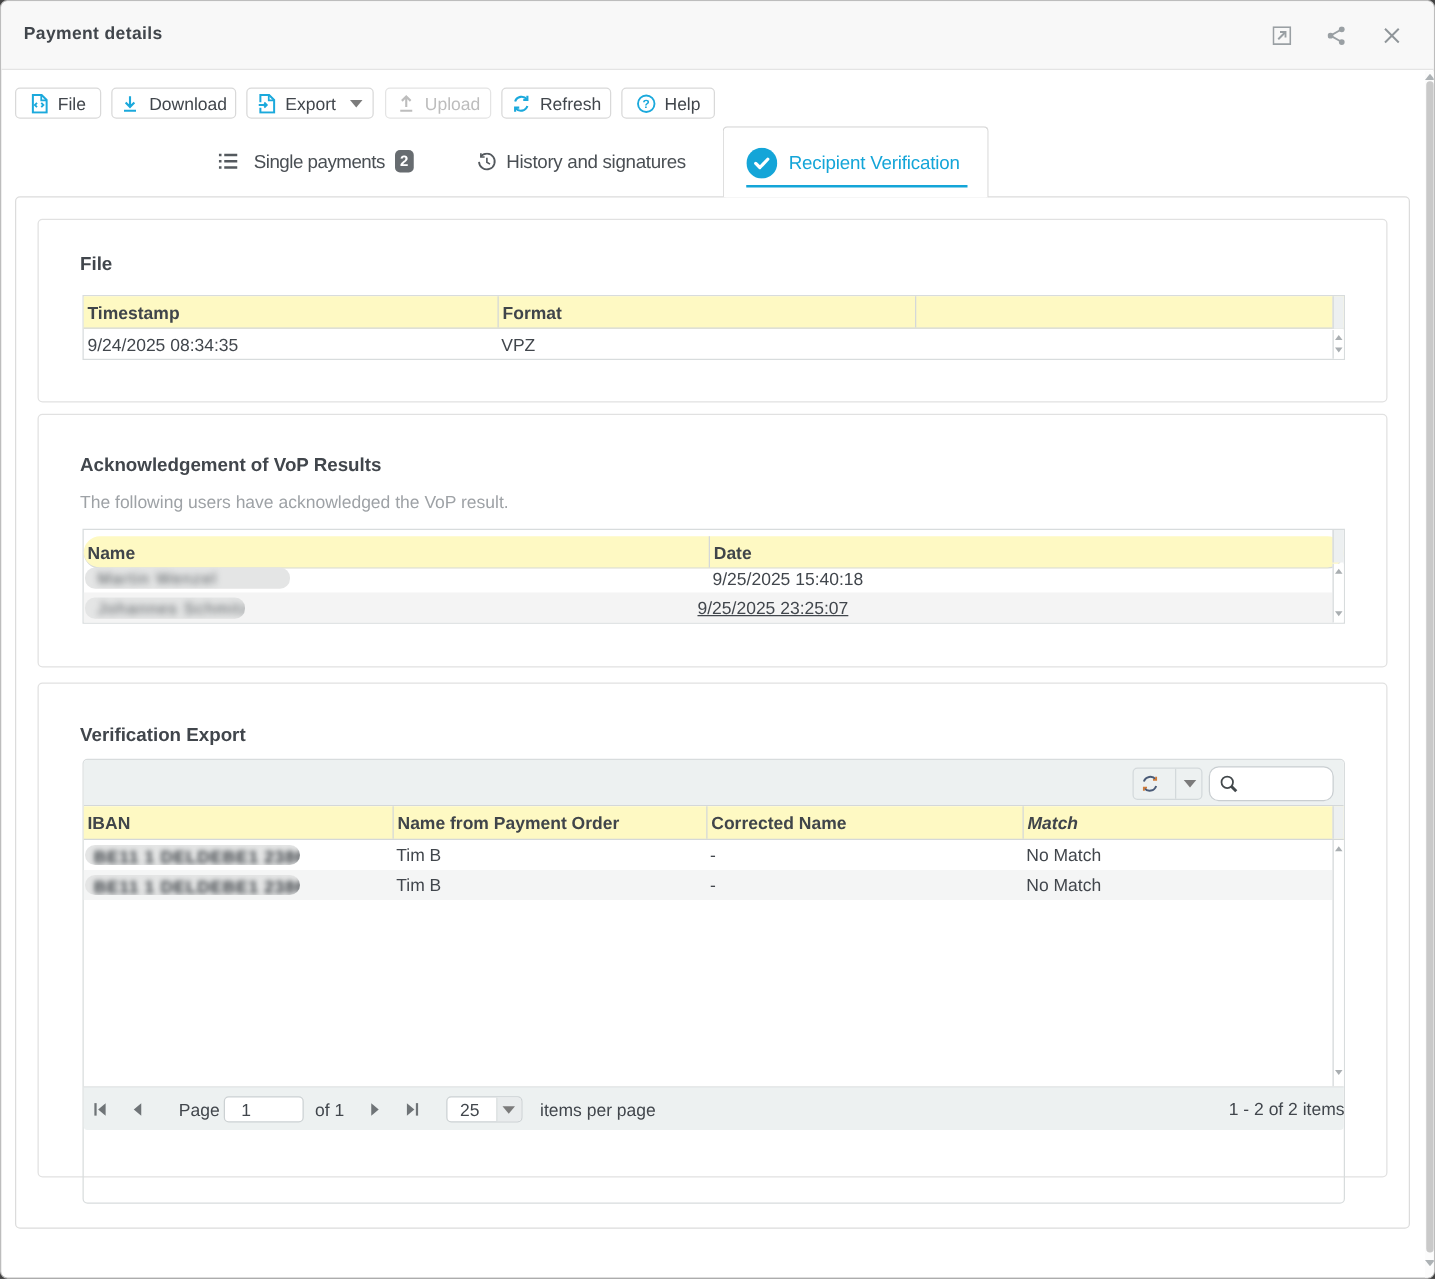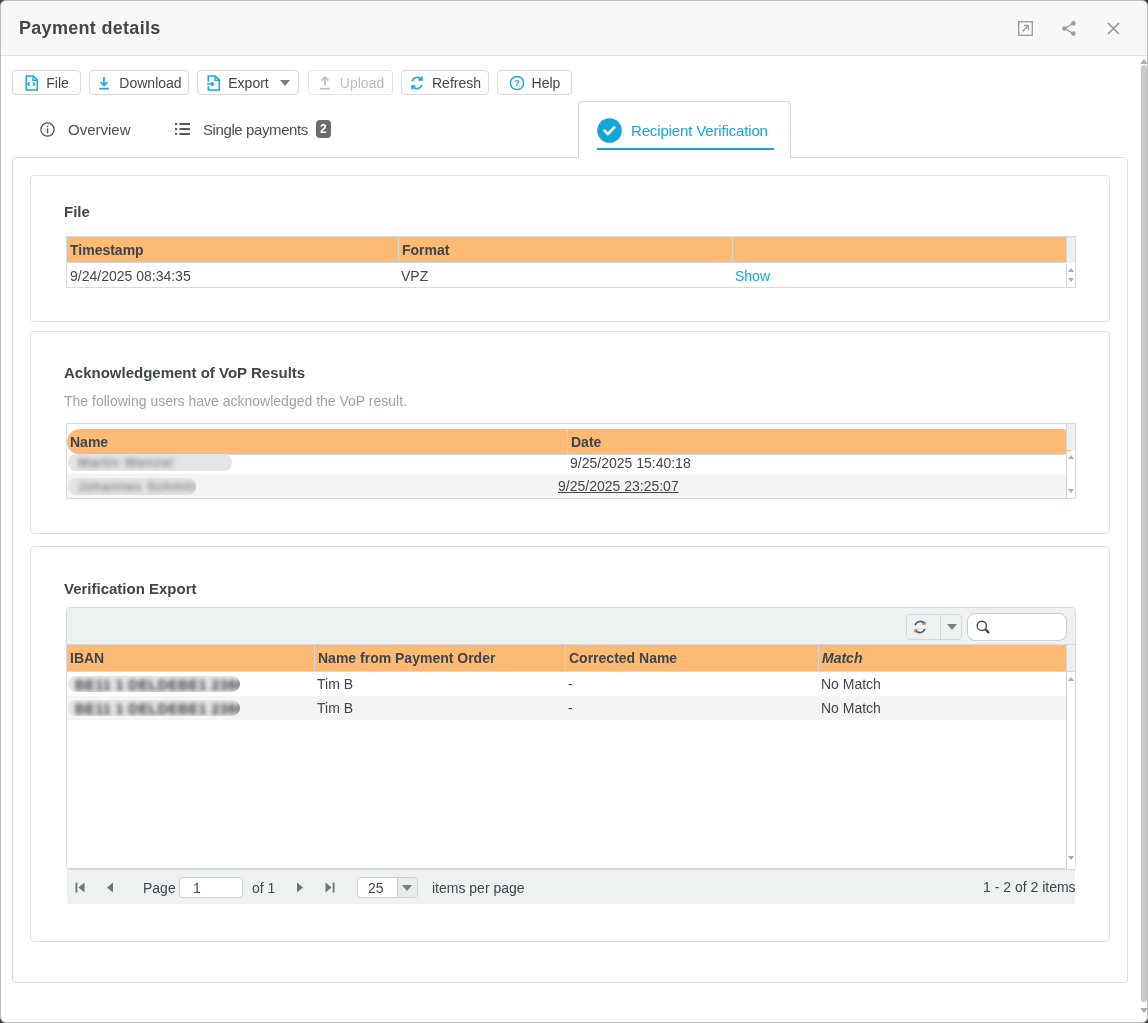--- a/index.html
+++ b/index.html
@@ -3,21 +3,21 @@
 <meta charset="utf-8">
 <style>
   * { margin:0; padding:0; box-sizing:border-box; }
   html,body { width:1148px; height:1023px; overflow:hidden; background:#434343;
     font-family:"Liberation Sans", sans-serif; font-size:14px; color:#41464c; }
   .abs { position:absolute; }
   #dialog { position:absolute; left:0; top:0; width:1148px; height:1023px;
     background:#fff; border:1px solid #bdbdbd; border-radius:6px; overflow:hidden; }
   #titlebar { position:absolute; left:0; top:0; width:100%; height:55px;
     background:#f8f8f8; border-bottom:1px solid #e4e4e4; }
-  #title { position:absolute; left:18px; top:17px; font-size:18px; font-weight:bold;
+  #title { position:absolute; left:18px; top:17px; font-size:14px; font-weight:bold;
     color:#41464c; letter-spacing:.3px; }
   .btn { position:absolute; top:69px; height:25px; background:#fff;
     border:1px solid #d9d9d9; border-radius:4px; display:flex; align-items:center;
     justify-content:center; gap:7px; font-size:14px; color:#41464c; }
   .btn.disabled { border-color:#e4e4e4; color:#bdbdbd; }
   
   .tab { position:absolute; top:100px; height:56px; display:flex; align-items:center;
     gap:13px; font-size:15px; color:#4a4f54; }
   #activetab { position:absolute; left:577px; top:100px; width:213px; height:57px;
     background:#fff; border:1px solid #d5d5d5; border-bottom:none;
@@ -25,21 +25,21 @@
   #activetab .inner { position:absolute; left:18px; top:0; height:57px; display:flex;
     align-items:center; gap:9px; font-size:15px; color:#14a5d8; }
   #activeunderline { position:absolute; left:18px; top:46px; width:177px; height:2px;
     background:#14a5d8; }
   #contentpanel { position:absolute; left:11px; top:156px; width:1116px; height:826px;
     border:1px solid #dcdcdc; border-radius:4px; background:#fff; z-index:1; }
   .card { position:absolute; left:29px; width:1080px; background:#fff;
     border:1px solid #e1e1e1; border-radius:4px; z-index:2; }
   .cardtitle { position:absolute; left:33px; font-size:15px; font-weight:bold; color:#41464c; }
   .tbl { position:absolute; left:35px; width:1010px; border:1px solid #d8dcdd; }
-  .thead { position:absolute; left:0; width:100%; background:#fdba74;
+  .thead { position:absolute; left:0; width:100%; background:#fef9c3;
     border-bottom:1px solid #d4d8d9; }
   .th { position:absolute; top:0; height:100%; display:flex; align-items:center;
     padding-left:3px; color:#40454a; font-weight:bold; border-left:1px solid #d4d8d9; }
   .th.first { border-left:none; }
   .td { position:absolute; display:flex; align-items:center; padding-left:3px; }
   .blob { position:absolute; background:#e4e5e5; border-radius:8px; overflow:hidden; }
   .blob span { display:block; filter:blur(2.4px); color:#53585c; font-size:13px;
     padding:1px 0 0 10px; white-space:nowrap; letter-spacing:1px; }
   .blob.dk span { color:#3a3f44; font-size:14px; font-weight:bold; letter-spacing:0.5px; filter:blur(2.2px); padding:1px 0 0 7px; }
   .scrollcell { position:absolute; border-left:1px solid #d4d8d9; }
@@ -115,42 +115,42 @@
     <span>Refresh</span>
     </div>
   <div class="btn" style="left:496px;width:75px;">
     <svg width="16" height="16" viewBox="0 0 16 16">
         <circle cx="8" cy="8" r="6.6" fill="none" stroke="#1ba9dc" stroke-width="1.5"></circle>
         <text x="8" y="11.4" text-anchor="middle" font-family="Liberation Sans" font-size="9.5" font-weight="bold" fill="#1ba9dc">?</text>
       </svg>
     <span>Help</span>
     </div>
 
-  <div class="tab" style="left:39px;">
-    <svg width="15" height="15" viewBox="0 0 15 15">
-        <circle cx="7.5" cy="7.5" r="6.6" fill="none" stroke="#54595e" stroke-width="1.3"></circle>
-        <rect x="6.8" y="3.6" width="1.5" height="1.5" fill="#54595e"></rect>
-        <rect x="6.8" y="6.4" width="1.5" height="5" fill="#54595e"></rect>
-      </svg>
-    <span>Overview</span>
-    </div>
   <div class="tab" style="left:174px;">
     <svg width="15" height="14" viewBox="0 0 15 14">
         <g fill="#54595e">
           <rect x="0" y="1" width="2.2" height="2"></rect>
           <rect x="4.4" y="1" width="10.6" height="2"></rect>
           <rect x="0" y="6" width="2.2" height="2"></rect>
           <rect x="4.4" y="6" width="10.6" height="2"></rect>
           <rect x="0" y="11" width="2.2" height="2"></rect>
           <rect x="4.4" y="11" width="10.6" height="2"></rect>
         </g>
       </svg>
     <span style="letter-spacing:-0.4px;text-align:right;">Single payments</span>
     <span id="badge">2</span>
     </div>
+  <div class="tab" style="left:381px;">
+    <svg width="15" height="15" viewBox="0 0 15 15">
+        <path d="M2.6 3.2 A6.3 6.3 0 1 1 1.2 7.5" fill="none" stroke="#54595e" stroke-width="1.4"></path>
+        <path d="M2.7 0.6 V3.6 H5.7" fill="none" stroke="#54595e" stroke-width="1.3"></path>
+        <path d="M7.5 4.2 V7.8 L10 9.3" fill="none" stroke="#54595e" stroke-width="1.3"></path>
+      </svg>
+    <span style="letter-spacing:-0.25px;margin-left:-5px;">History and signatures</span>
+    </div>
   <div id="contentpanel"></div>
   <div id="activetab">
     <div class="inner">
       <svg width="25" height="25" viewBox="0 0 25 25">
           <circle cx="12.5" cy="12.5" r="12.3" fill="#14a5d8"></circle>
           <path d="M7.6 12.7 L10.9 16 L17.2 9.4" fill="none" stroke="#fff" stroke-width="2.6" stroke-linecap="round" stroke-linejoin="round"></path>
         </svg>
       <span style="letter-spacing:-0.15px;">Recipient Verification</span>
       </div>
     <div id="activeunderline"></div>
@@ -159,21 +159,20 @@
   <div class="card" style="top:174px;height:147px;">
     <div class="cardtitle" style="top:27px;">File</div>
     <div class="tbl" style="top:60px;height:52px;">
       <div class="thead" style="top:0;height:26px;">
         <div class="th first" style="left:0;width:331px;">Timestamp</div>
         <div class="th" style="left:331px;width:334px;">Format</div>
         <div class="th" style="left:665px;width:334px;">&nbsp;</div>
       </div>
       <div class="td" style="left:0;top:27px;width:331px;height:23px;">9/24/2025 08:34:35</div>
       <div class="td" style="left:331px;top:27px;width:334px;height:23px;">VPZ</div>
-      <div class="td link" style="left:665px;top:27px;width:334px;height:23px;">Show</div>
       <div class="scrollcell" style="left:999px;top:0;width:9px;height:26px;background:#edf0f1;"></div>
       <div class="scrollcell" style="left:999px;top:27px;width:9px;height:23px;background:#fff;">
         <div class="tri-up" style="position:absolute;left:1px;top:4px;"></div>
         <div class="tri-dn" style="position:absolute;left:1px;top:14px;"></div>
       </div>
     </div>
   </div>
 
   <div class="card" style="top:330px;height:203px;">
     <div class="cardtitle" style="top:32px;">Acknowledgement of VoP Results</div>
@@ -196,21 +195,21 @@
       <div class="scrollcell" style="left:999px;top:27px;width:9px;height:47px;background:#fff;">
         <div class="tri-up" style="position:absolute;left:1px;top:4px;"></div>
         <div class="tri-dn" style="position:absolute;left:1px;top:38px;"></div>
       </div>
     </div>
   </div>
 
   <div class="card" style="top:545px;height:396px;">
     <div class="cardtitle" style="top:33px;">Verification Export</div>
 
-    <div style="position:absolute;left:35px;top:60px;width:1010px;height:262px;border:1px solid #d8dcdd;border-radius:4px;">
+    <div style="position:absolute;left:35px;top:60px;width:1010px;height:356px;border:1px solid #d8dcdd;border-radius:4px;">
 
       <div style="position:absolute;left:0;top:0;width:1008px;height:37px;background:#edf1f1;border-bottom:1px solid #d4d8d9;border-radius:3px 3px 0 0;">
         <div style="position:absolute;left:839px;top:6px;width:56px;height:26px;border:1px solid #d3d9db;border-radius:4px;">
           <svg style="position:absolute;left:5px;top:4px;" width="16" height="16" viewBox="0 0 16 16">
               <path d="M3.1 6.2 A5.4 5.4 0 0 1 12.5 4.5" fill="none" stroke="#4a5b77" stroke-width="1.6"></path>
               <path d="M12.9 2.4 V4.9 H10.4" fill="none" stroke="#cf7b3a" stroke-width="1.5"></path>
               <path d="M12.9 9.8 A5.4 5.4 0 0 1 3.5 11.5" fill="none" stroke="#4a5b77" stroke-width="1.6"></path>
               <path d="M3.1 13.6 V11.1 H5.6" fill="none" stroke="#cf7b3a" stroke-width="1.5"></path>
             </svg>
           <div style="position:absolute;left:33px;top:0;width:0;height:24px;border-left:1px solid #d3d9db;"></div>

